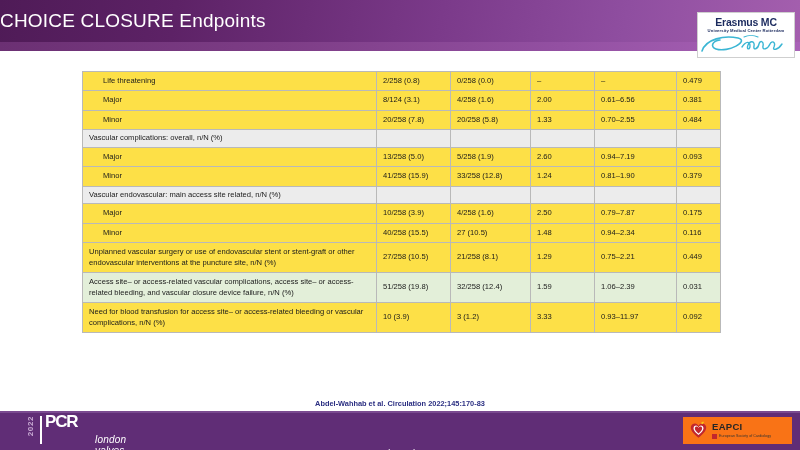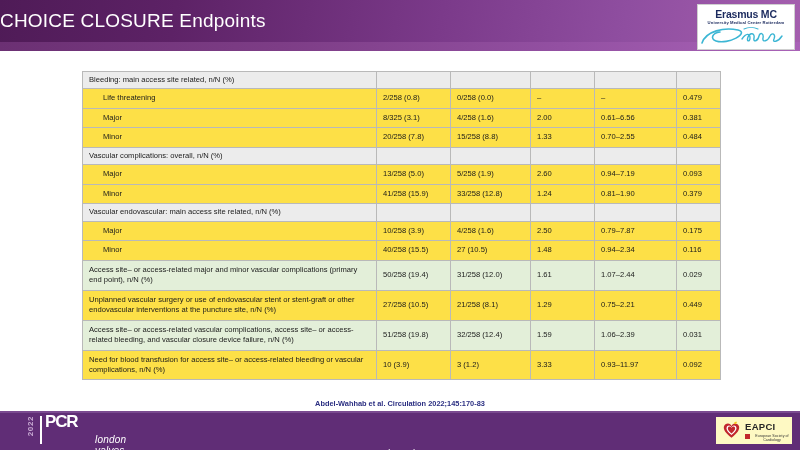--- a/index.html
+++ b/index.html
@@ -37,21 +37,21 @@
     text-align: left;
     color: #ffffff;
     font-size: 19px;
     font-weight: normal;
     letter-spacing: 0.2px;
   }
 
   
   .erasmus-logo {
     position: absolute;
-    right: 5px; top: 4px;
+    right: 5px; top: 12px;
     width: 96px;
     height: 44px;
     background: #ffffff;
     border: 1px solid #cfcfcf;
     overflow: hidden;
   }
   .erasmus-name {
     position: absolute;
     left: 0; top: 3px;
     width: 96px;
@@ -201,23 +201,23 @@
     color: #ffffff;
     letter-spacing: 0.2px;
     margin-left: 48px;
   }
 
   
   .eapci-logo {
     position: absolute;
     right: 8px;
     top: 417px;
-    width: 76px;
+    width: 109px;
     height: 27px;
-    background: #fef9c3;
+    background: #f97316;
     text-align: center;
   }
   .eapci-heart {
     position: absolute;
     left: 6px;
     top: 4px;
     width: 19px;
     height: 18px;
   }
   .eapci-name {
@@ -269,51 +269,43 @@
   <colgroup>
     <col class="c-label">
       <col class="c-v1">
       <col class="c-v2">
       <col class="c-v3">
       <col class="c-v4">
       <col class="c-v5">
   </colgroup>
   <tbody>
 
-    <tr class="section-row">
-      <td class="label-cell">Bleeding: main access site related, n/N (%)</td>
-      <td></td>
-      <td></td>
-      <td></td>
-      <td></td>
-      <td></td>
-    </tr>
 
     <tr class="plain-row">
       <td class="label-cell indent-cell">Life threatening</td>
       <td>2/258 (0.8)</td>
       <td>0/258 (0.0)</td>
       <td>–</td>
       <td>–</td>
       <td>0.479</td>
     </tr>
 
     <tr class="plain-row">
       <td class="label-cell indent-cell">Major</td>
-      <td>8/325 (3.1)</td>
+      <td>8/124 (3.1)</td>
       <td>4/258 (1.6)</td>
       <td>2.00</td>
       <td>0.61–6.56</td>
       <td>0.381</td>
     </tr>
 
     <tr class="plain-row">
       <td class="label-cell indent-cell">Minor</td>
       <td>20/258 (7.8)</td>
-      <td>15/258 (8.8)</td>
+      <td>20/258 (5.8)</td>
       <td>1.33</td>
       <td>0.70–2.55</td>
       <td>0.484</td>
     </tr>
 
     <tr class="section-row">
       <td class="label-cell">Vascular complications: overall, n/N (%)</td>
       <td></td>
       <td></td>
       <td></td>
@@ -359,28 +351,20 @@
 
     <tr class="plain-row">
       <td class="label-cell indent-cell">Minor</td>
       <td>40/258 (15.5)</td>
       <td>27 (10.5)</td>
       <td>1.48</td>
       <td>0.94–2.34</td>
       <td>0.116</td>
     </tr>
 
-    <tr class="highlight-row">
-      <td class="label-cell">Access site– or access-related major and minor vascular complications (primary end point), n/N (%)</td>
-      <td>50/258 (19.4)</td>
-      <td>31/258 (12.0)</td>
-      <td>1.61</td>
-      <td>1.07–2.44</td>
-      <td>0.029</td>
-    </tr>
 
     <tr class="plain-row">
       <td class="label-cell">Unplanned vascular surgery or use of endovascular stent or stent-graft or other endovascular interventions at the puncture site, n/N (%)</td>
       <td>27/258 (10.5)</td>
       <td>21/258 (8.1)</td>
       <td>1.29</td>
       <td>0.75–2.21</td>
       <td>0.449</td>
     </tr>
 

